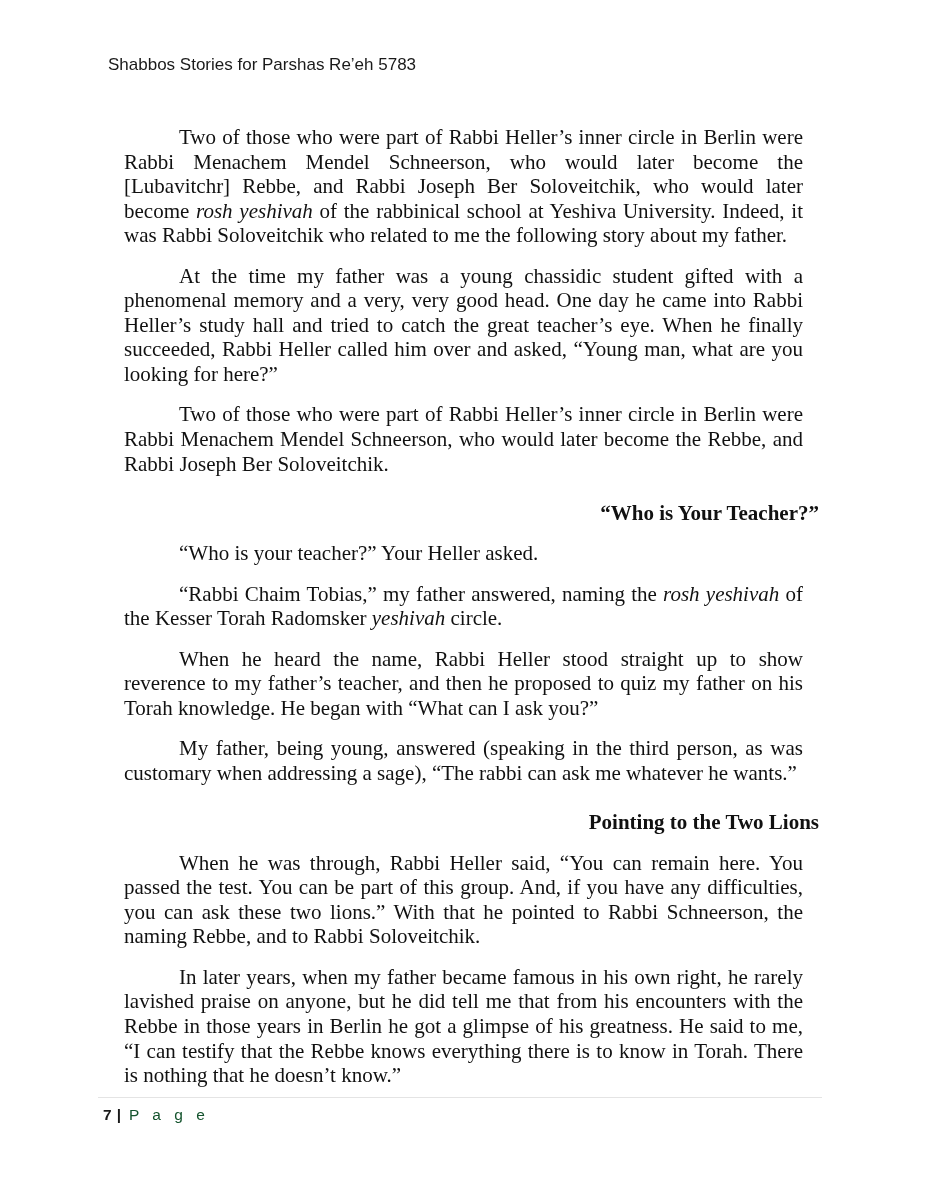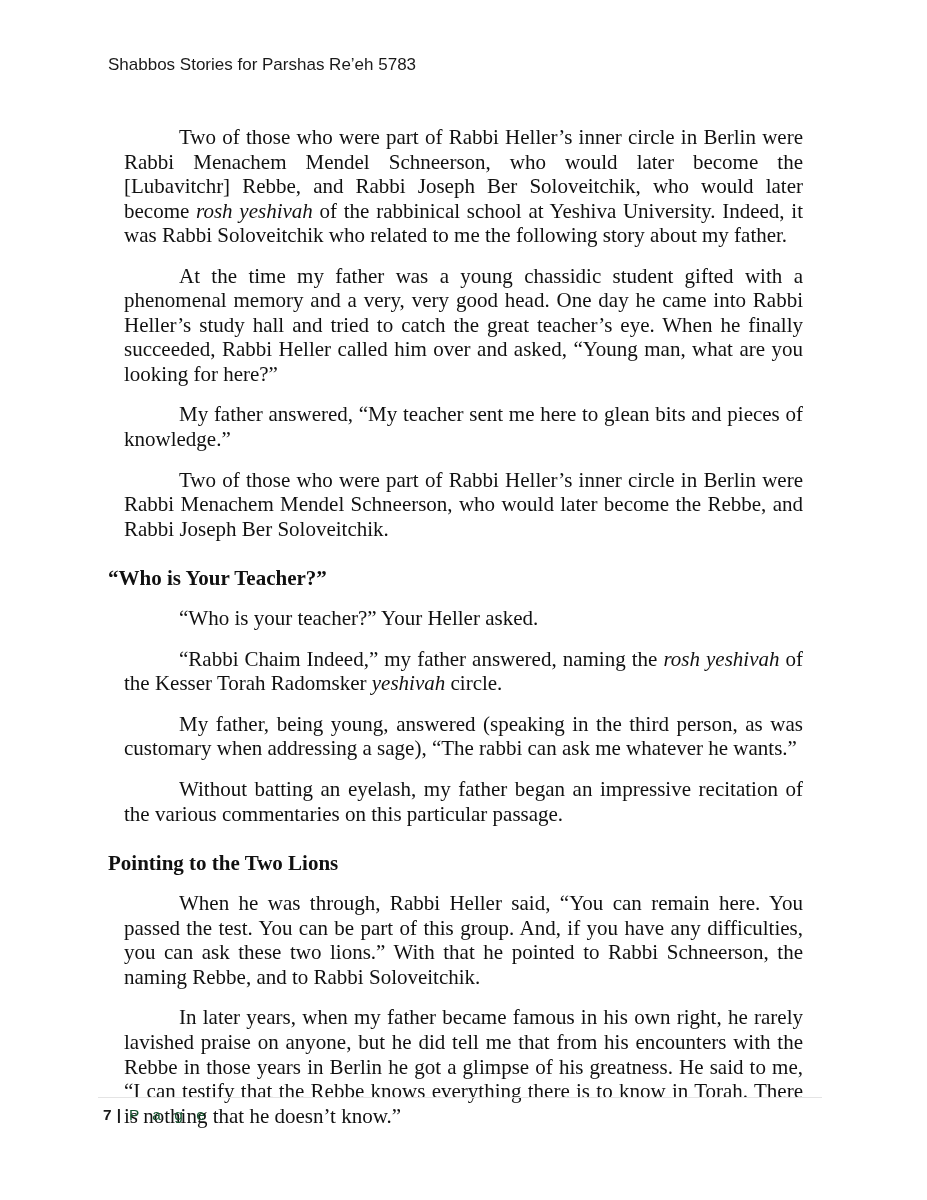--- a/index.html
+++ b/index.html
@@ -39,21 +39,21 @@
   .paragraph {
     margin: 16px;
     text-indent: 55px;
   }
   .paragraph.no-indent {
     text-indent: 0;
   }
   .heading {
     margin: 24.55px 0 0 0;
     font-weight: bold;
-    text-align: left;
+    text-align: right;
     text-indent: 0;
   }
   .italic {
     font-style: italic;
   }
   .footer-rule {
     position: absolute;
     top: 1097px;
     left: 98px;
     width: 724px;
@@ -89,27 +89,26 @@
 
 <div class="page">
 
   <div class="page-header">
     <span>Shabbos Stories for Parshas Re’eh 5783</span>
   </div>
 
   <div class="doc-body">
       <div class="paragraph"><span>Two of those who were part of Rabbi Heller’s inner circle in Berlin were Rabbi Menachem Mendel Schneerson, who would later become the [Lubavitchr] Rebbe, and Rabbi Joseph Ber Soloveitchik, who would later become </span><span class="italic">rosh yeshivah</span><span> of the rabbinical school at Yeshiva University. Indeed, it was Rabbi Soloveitchik who related to me the following story about my father.</span></div>
       <div class="paragraph"><span>At the time my father was a young chassidic student gifted with a phenomenal memory and a very, very good head. One day he came into Rabbi Heller’s study hall and tried to catch the great teacher’s eye. When he finally succeeded, Rabbi Heller called him over and asked, “Young man, what are you looking for here?”</span></div>
-      <div class="paragraph"><span>My father answered, “My teacher sent me here to glean bits and pieces of knowledge.”</span></div>
       <div class="paragraph"><span>Two of those who were part of Rabbi Heller’s inner circle in Berlin were Rabbi Menachem Mendel Schneerson, who would later become the Rebbe, and Rabbi Joseph Ber Soloveitchik.</span></div>
       <div class="heading">“Who is Your Teacher?”</div>
       <div class="paragraph"><span>“Who is your teacher?” Your Heller asked.</span></div>
-      <div class="paragraph"><span>“Rabbi Chaim Indeed,” my father answered, naming the </span><span class="italic">rosh yeshivah</span><span> of the Kesser Torah Radomsker </span><span class="italic">yeshivah</span><span> circle.</span></div>
+      <div class="paragraph"><span>“Rabbi Chaim Tobias,” my father answered, naming the </span><span class="italic">rosh yeshivah</span><span> of the Kesser Torah Radomsker </span><span class="italic">yeshivah</span><span> circle.</span></div>
+      <div class="paragraph"><span>When he heard the name, Rabbi Heller stood straight up to show reverence to my father’s teacher, and then he proposed to quiz my father on his Torah knowledge. He began with “What can I ask you?”</span></div>
       <div class="paragraph"><span>My father, being young, answered (speaking in the third person, as was customary when addressing a sage), “The rabbi can ask me whatever he wants.”</span></div>
-      <div class="paragraph"><span>Without batting an eyelash, my father began an impressive recitation of the various commentaries on this particular passage.</span></div>
       <div class="heading">Pointing to the Two Lions</div>
       <div class="paragraph"><span>When he was through, Rabbi Heller said, “You can remain here. You passed the test. You can be part of this group. And, if you have any difficulties, you can ask these two lions.” With that he pointed to Rabbi Schneerson, the naming Rebbe, and to Rabbi Soloveitchik.</span></div>
       <div class="paragraph"><span>In later years, when my father became famous in his own right, he rarely lavished praise on anyone, but he did tell me that from his encounters with the Rebbe in those years in Berlin he got a glimpse of his greatness. He said to me, “I can testify that the Rebbe knows everything there is to know in Torah. There is nothing that he doesn’t know.”</span></div>
     </div>
 
   <div class="footer-rule"></div>
 
   <div class="page-footer">
     <span class="footer-page-number">7</span><span class="footer-separator">|</span><span class="footer-page-label">P a g e</span>
   </div>

